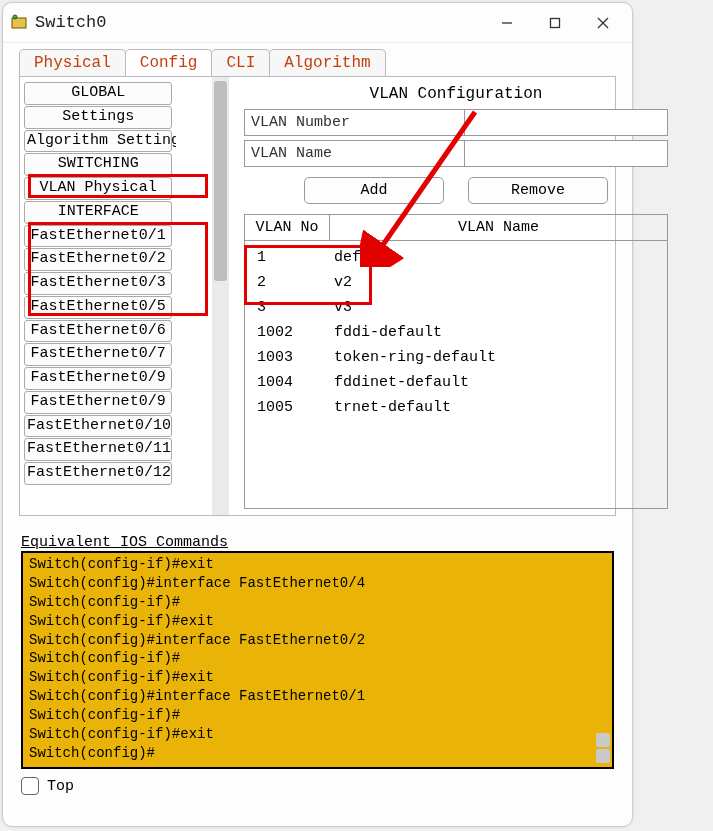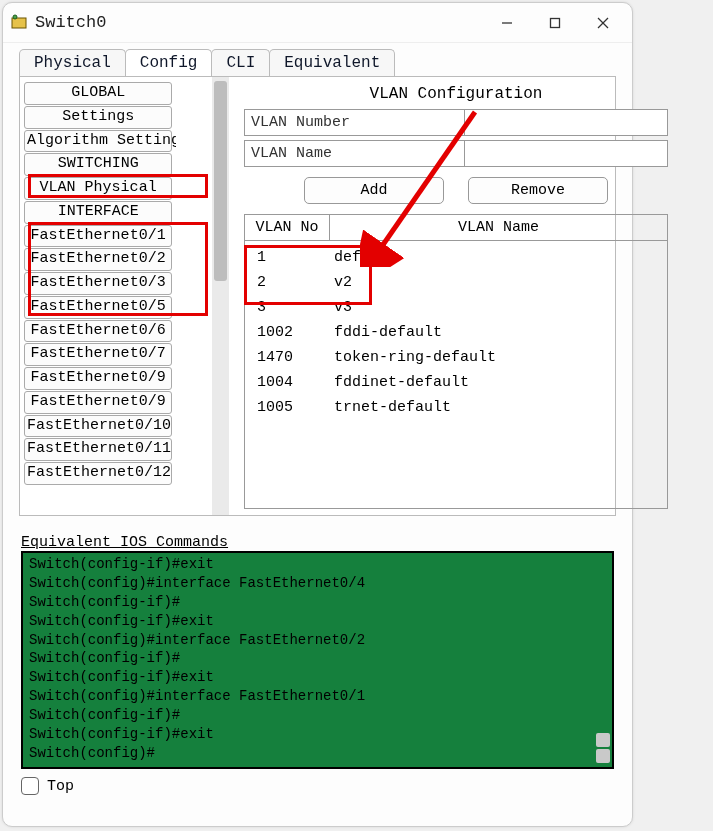--- a/index.html
+++ b/index.html
@@ -65,21 +65,21 @@
     font-size: 16px;
     font-family: "SimSun", "Courier New", monospace;
   }
   .tab {
     padding: 4px 14px;
     border: 1px solid #bbb;
     border-bottom: none;
     background: #f7f7f7;
     border-radius: 5px 5px 0 0;
     margin-right: -1px;
-    color: #0f172a;
+    color: #c2410c;
     cursor: pointer;
   }
   .tab.active {
     background: #fff;
     position: relative;
     z-index: 2;
   }
   .content-border {
     margin: 0 16px 10px 16px;
     border: 1px solid #bbb;
@@ -218,21 +218,21 @@
     font-size: 15px;
     font-family: "SimSun","Courier New", monospace;
     text-decoration: underline;
   }
   .ios-box {
     margin: 0 18px 8px 18px;
     border: 2px solid #000;
     height: 218px;
     overflow: hidden;
     position: relative;
-    background: #15803d;
+    background: #eab308;
     font-family: "Courier New", monospace;
     font-size: 14px;
     line-height: 1.35;
     padding: 2px 6px;
   }
   .ios-scroll {
     position: absolute;
     right: 2px;
     top: 4px;
     bottom: 4px;
@@ -304,21 +304,21 @@
             <line x1="11" y1="1" x2="1" y2="11" stroke="#333" stroke-width="1.3"></line>
           </svg>
       </button>
     </div>
   </div>
 
   <div class="tabs">
     <div class="tab">Physical</div>
     <div class="tab active">Config</div>
     <div class="tab">CLI</div>
-    <div class="tab">Equivalent</div>
+    <div class="tab">Algorithm</div>
   </div>
 
   <div class="content-border">
     <div class="content">
       <div class="sidebar-wrap" style="position:relative;gap:36px;">
         <div class="sidebar" id="sidebar-list">
             <div class="sidebar-item header">GLOBAL</div>
             <div class="sidebar-item">Settings</div>
             <div class="sidebar-item">Algorithm Settings</div>
             <div class="sidebar-item header">SWITCHING</div>
@@ -377,21 +377,21 @@
               </div>
               <div class="vlan-row">
                 <div class="c-no">3</div>
                 <div class="c-name">v3</div>
               </div>
               <div class="vlan-row">
                 <div class="c-no">1002</div>
                 <div class="c-name">fddi-default</div>
               </div>
               <div class="vlan-row">
-                <div class="c-no">1470</div>
+                <div class="c-no">1003</div>
                 <div class="c-name">token-ring-default</div>
               </div>
               <div class="vlan-row">
                 <div class="c-no">1004</div>
                 <div class="c-name">fddinet-default</div>
               </div>
               <div class="vlan-row">
                 <div class="c-no">1005</div>
                 <div class="c-name">trnet-default</div>
               </div>

